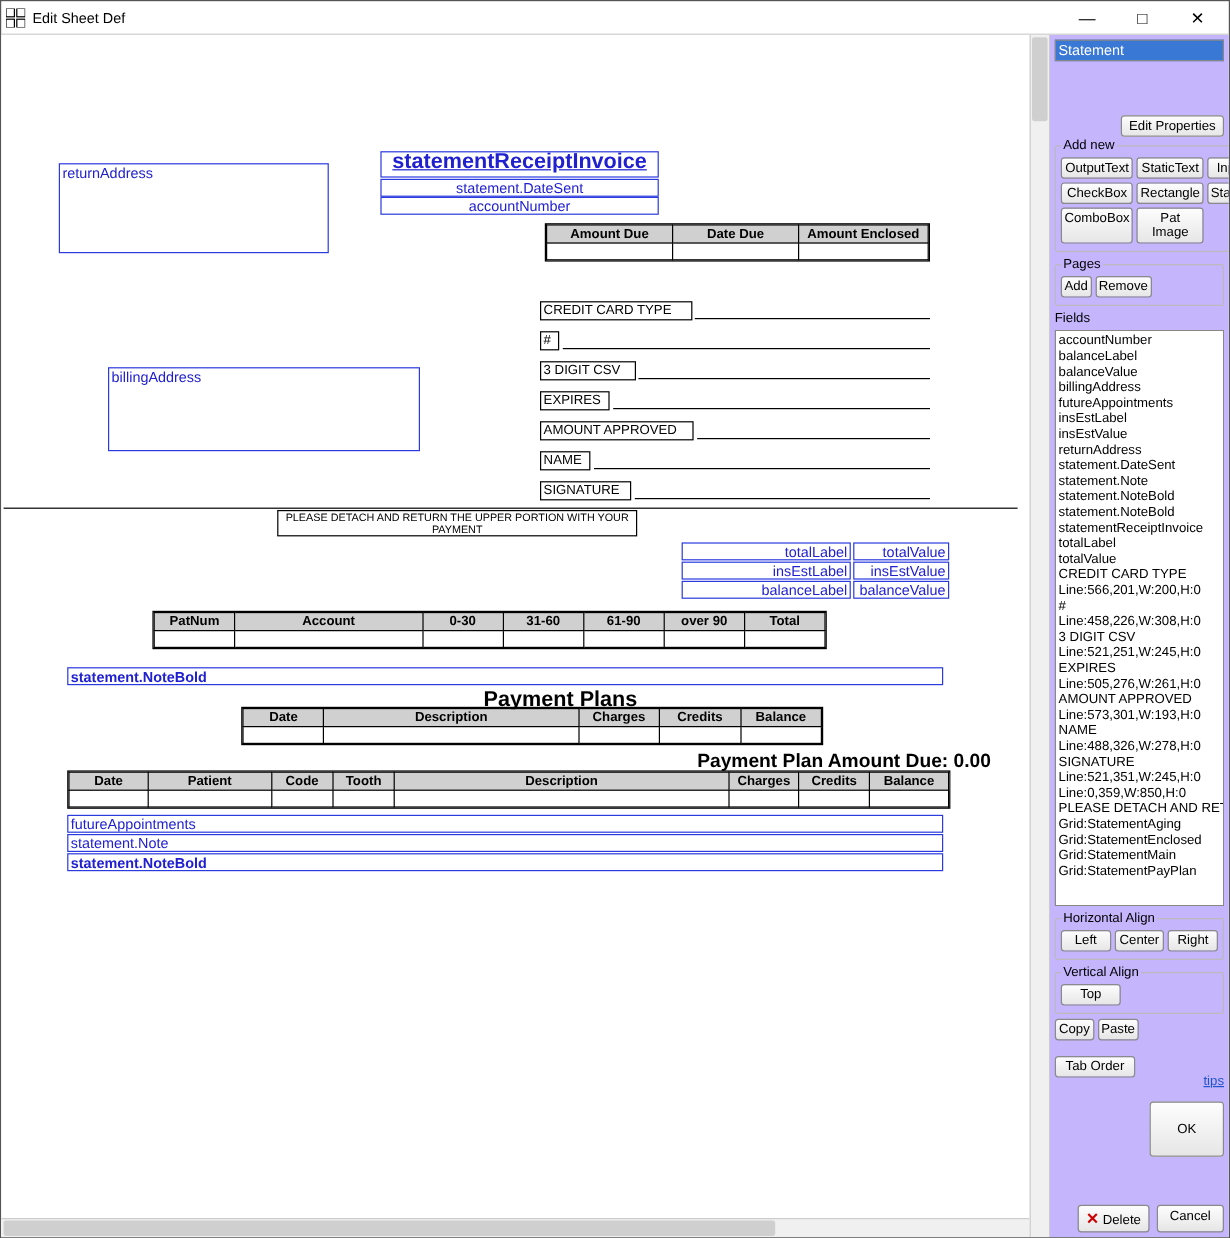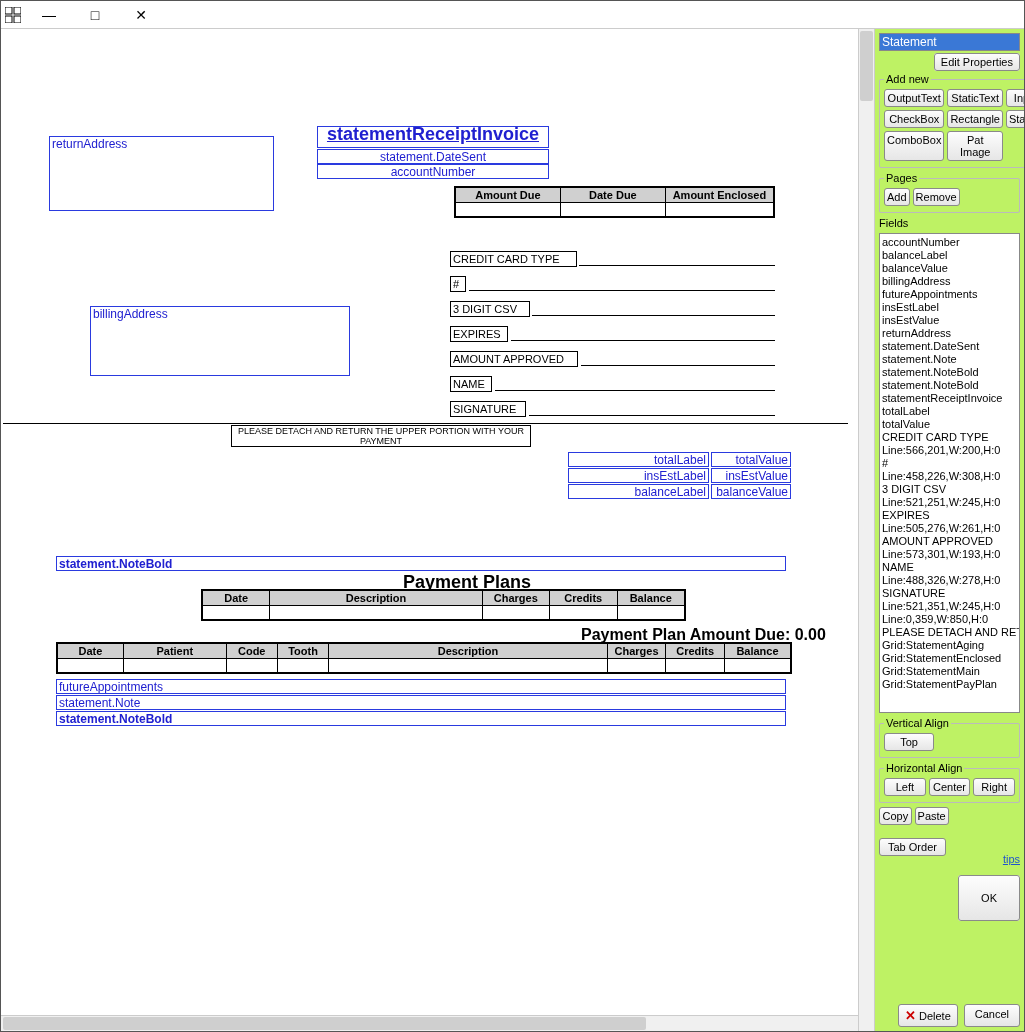--- a/index.html
+++ b/index.html
@@ -32,21 +32,21 @@
 .canvas-wrap { flex:1; position:relative; background:#fff; border-right:0; overflow:hidden; }
 .canvas { position:relative; width:845px; height:1000px; background:#fff; margin:2px; }
 .vscroll { width:16px; background:#f0f0f0; border-left:1px solid #ccc; position:relative; }
 .vscroll .thumb { position:absolute; top:2px; left:1px; right:1px; height:70px; background:#cfcfcf; border-radius:2px;}
 .hscroll { position:absolute; left:0; right:0; bottom:0; height:16px; background:#f0f0f0; border-top:1px solid #ccc; }
 .hscroll .thumb { position:absolute; left:2px; top:1px; bottom:1px; width:75%; background:#cfcfcf; border-radius:2px; }
 
 
 .side {
   width: 150px;
-  background: #bef264;
+  background: #c4b5fd;
   padding: 4px;
   display:flex;
   flex-direction: column;
   gap:4px;
   border-left:1px solid #ccc;
   overflow:hidden;
   justify-content:flex-end;
 }
 .sel-input {
   width:100%;
@@ -138,20 +138,21 @@
 
   <div class="titlebar">
     <span class="app-icon">
       <svg viewBox="0 0 16 16" width="16" height="16">
           <rect x="0" y="0" width="7" height="7" fill="none" stroke="#000"></rect>
           <rect x="9" y="0" width="7" height="7" fill="none" stroke="#000"></rect>
           <rect x="0" y="9" width="7" height="7" fill="none" stroke="#000"></rect>
           <rect x="9" y="9" width="7" height="7" fill="none" stroke="#000"></rect>
         </svg>
     </span>
+    <span class="titlebar-title">Edit Sheet Def</span>
     <div class="titlebar-controls">
       <div class="tcbtn">—</div>
       <div class="tcbtn">□</div>
       <div class="tcbtn">✕</div>
     </div>
   </div>
 
   <div class="main">
     <div class="canvas-wrap">
       <div class="canvas">
@@ -206,20 +207,44 @@
 
         <div class="detach" style="left:228px; top:394px; width:300px;">PLEASE DETACH AND RETURN THE UPPER PORTION WITH YOUR PAYMENT</div>
 
         <div class="lblbox" style="left:565px; top:421px; width:141px; height:15px;">totalLabel</div>
         <div class="valbox" style="left:708px; top:421px; width:80px; height:15px;">totalValue</div>
         <div class="lblbox" style="left:565px; top:437px; width:141px; height:15px;">insEstLabel</div>
         <div class="valbox" style="left:708px; top:437px; width:80px; height:15px;">insEstValue</div>
         <div class="lblbox" style="left:565px; top:453px; width:141px; height:15px;">balanceLabel</div>
         <div class="valbox" style="left:708px; top:453px; width:80px; height:15px;">balanceValue</div>
 
+        <div class="grid" style="left:124px; top:478px; width:562px;">
+          <table>
+            <tbody>
+                <tr>
+              <th style="width:12%">PatNum</th>
+              <th style="width:28%">Account</th>
+              <th style="width:12%">0-30</th>
+              <th style="width:12%">31-60</th>
+              <th style="width:12%">61-90</th>
+              <th style="width:12%">over 90</th>
+              <th style="width:12%">Total</th>
+            </tr>
+            <tr>
+                  <td></td>
+                  <td></td>
+                  <td></td>
+                  <td></td>
+                  <td></td>
+                  <td></td>
+                  <td></td>
+                </tr>
+          </tbody>
+            </table>
+        </div>
 
         <div class="fldbox" style="left:53px; top:525px; width:730px; height:15px; font-weight:bold;">statement.NoteBold</div>
 
         <div class="plan-title" style="left:400px; top:541px;">Payment Plans</div>
 
         <div class="grid" style="left:198px; top:558px; width:485px;">
           <table>
             <tbody>
                 <tr>
               <th style="width:14%">Date</th>
@@ -277,21 +302,21 @@
           <div class="thumb"></div>
         </div>
     </div>
 
     <div class="vscroll">
         <div class="thumb"></div>
       </div>
 
     <div class="side">
       <input class="sel-input" value="Statement" style="">
-      <div style="text-align:right;"><span class="btn" style="padding:2px 6px;">Edit Properties</span></div>
+      <div style="text-align:right;margin-top:42px;"><span class="btn" style="padding:2px 6px;">Edit Properties</span></div>
 
       <fieldset>
         <legend>Add new</legend>
         <div class="btn-row2" id="addnew-buttons">
             <div class="btn">OutputText</div>
             <div class="btn">StaticText</div>
             <div class="btn">InputField</div>
             <div class="btn">Line</div>
             <div class="btn">CheckBox</div>
             <div class="btn">Rectangle</div>
@@ -345,31 +370,31 @@
           <div>Line:521,351,W:245,H:0</div>
           <div>Line:0,359,W:850,H:0</div>
           <div>PLEASE DETACH AND RETURN THE UPPER PORTION WITH YOUR PAYMENT</div>
           <div>Grid:StatementAging</div>
           <div>Grid:StatementEnclosed</div>
           <div>Grid:StatementMain</div>
           <div>Grid:StatementPayPlan</div>
         </div>
 
       <fieldset>
-        <legend>Vertical Align</legend>
-        <div class="btn" style="width:50px;">Top</div>
-      </fieldset>
-
-      <fieldset>
         <legend>Horizontal Align</legend>
         <div class="btn-row3">
           <div class="btn">Left</div>
           <div class="btn">Center</div>
           <div class="btn">Right</div>
         </div>
+      </fieldset>
+
+      <fieldset>
+        <legend>Vertical Align</legend>
+        <div class="btn" style="width:50px;">Top</div>
       </fieldset>
 
       <div class="btn-row2">
         <div class="btn">Copy</div>
         <div class="btn">Paste</div>
       </div>
       <div style="display:flex; align-items:center; justify-content:space-between;">
         <div class="btn" style="flex:0 0 auto; padding:2px 8px;">Tab Order</div>
         <span class="link">tips</span>
       </div>

